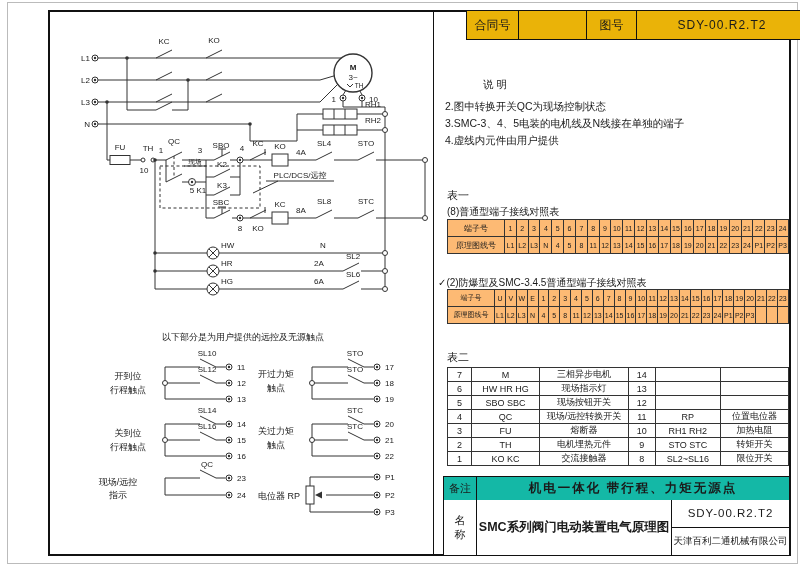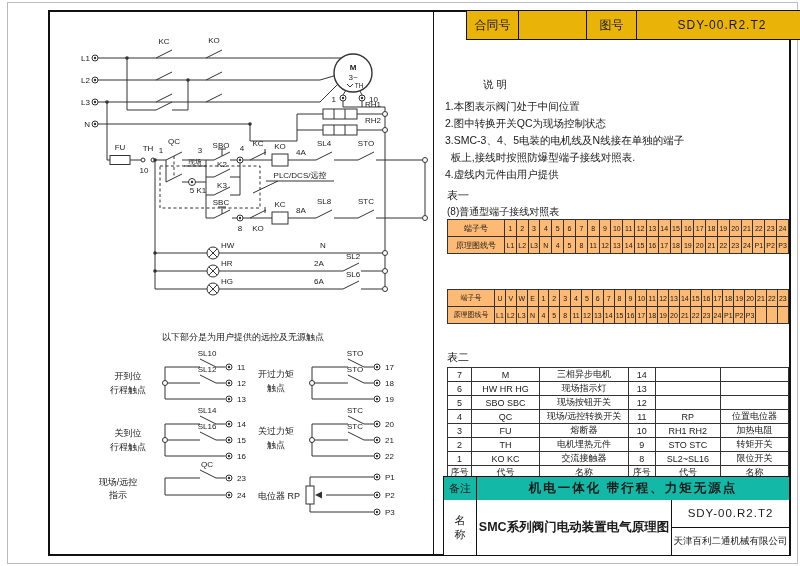--- a/index.html
+++ b/index.html
@@ -252,24 +252,22 @@
 
   <div class="hdr">
     <div class="c1">合同号</div>
     <div class="c2"></div>
     <div class="c3">图号</div>
     <div class="c4">SDY-00.R2.T2</div>
   </div>
 
   <div class="notes">
     <div class="ttl">说明</div>
-    <div class="ln">1.本图表示阀门处于中间位置</div>
       <div class="ln">2.图中转换开关QC为现场控制状态</div>
       <div class="ln">3.SMC-3、4、5电装的电机线及N线接在单独的端子</div>
-      <div class="ln">  板上,接线时按照防爆型端子接线对照表.</div>
       <div class="ln">4.虚线内元件由用户提供</div>
   </div>
 
   <div class="lbl-abs" style="left:14px;top:178px">表一</div>
   <div class="sub" style="left:14px;top:195px">(8)普通型端子接线对照表</div>
 
   <table class="tbl t1" style="top:209px">
     <tbody>
         <tr>
       <td class="rh">端子号</td>
@@ -321,20 +319,21 @@
           <td>22</td>
           <td>23</td>
           <td>24</td>
           <td>P1</td>
           <td>P2</td>
           <td>P3</td>
     </tr>
   </tbody>
     </table>
 
+  <div class="sub" style="left:5px;top:266px">✓(2)防爆型及SMC-3.4.5普通型端子接线对照表</div>
 
   <table class="tbl t2h" style="top:279px">
     <tbody>
         <tr>
       <td class="rh">端子号</td>
       <td>U</td>
           <td>V</td>
           <td>W</td>
           <td>E</td>
           <td>1</td>
@@ -455,28 +454,20 @@
           <td>转矩开关</td>
         </tr>
     <tr>
           <td>1</td>
           <td>KO KC</td>
           <td>交流接触器</td>
           <td>8</td>
           <td>SL2~SL16</td>
           <td>限位开关</td>
         </tr>
-    <tr>
-          <td>序号</td>
-          <td>代号</td>
-          <td>名称</td>
-          <td>序号</td>
-          <td>代号</td>
-          <td>名称</td>
-        </tr>
   </tbody>
     </table>
 
   <div class="remark">
     <div class="lab">备注</div>
     <div class="val">机电一体化  带行程、力矩无源点</div>
   </div>
 
   <div class="nameblk">
     <div class="lab">

